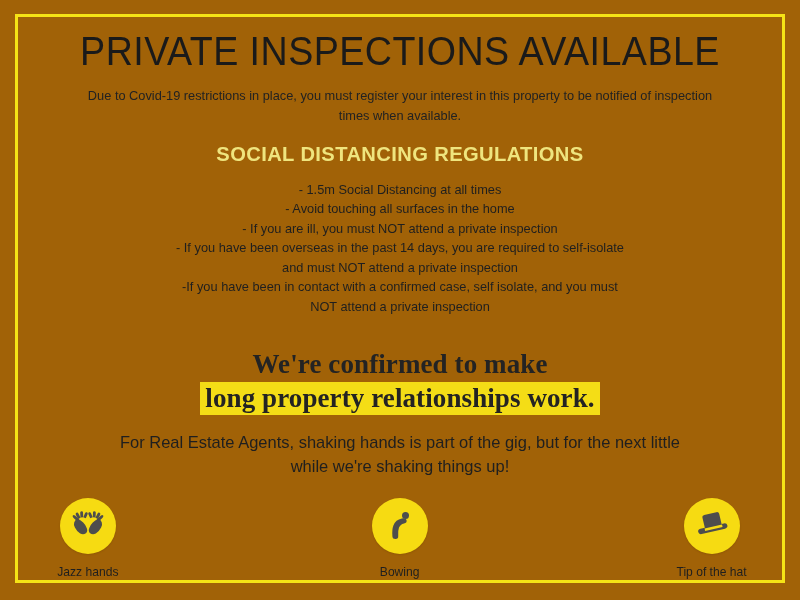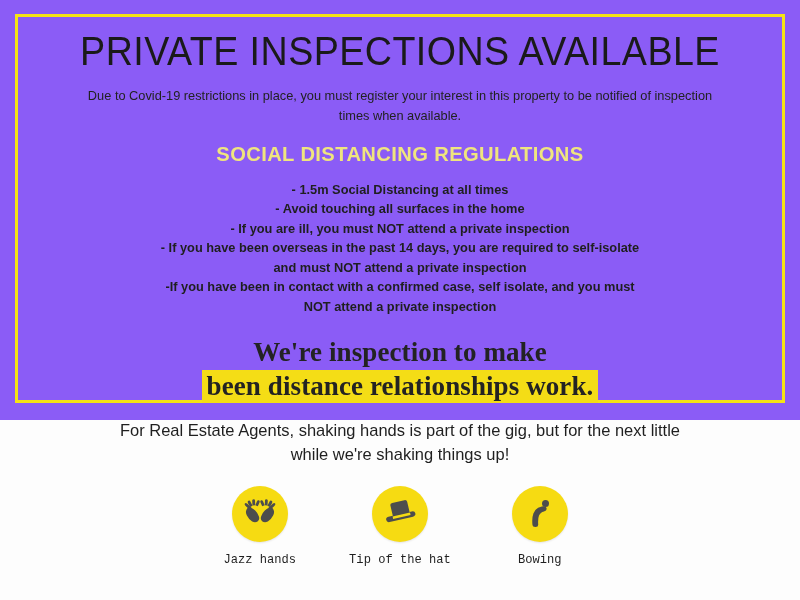--- a/index.html
+++ b/index.html
@@ -4,22 +4,22 @@
 <style>
   html,body{margin:0;padding:0;}
   body{
     width:800px;height:600px;overflow:hidden;
     background:#fdfdfd;
     font-family:"Liberation Sans", sans-serif;
     color:#1d1d1b;
   }
   .poster{
     position:relative;
-    width:800px;height:420px;
-    background:#8b5cf6;
+    width:800px;height:600px;
+    background:#a16207;
     box-sizing:border-box;
   }
   .frame{
     position:absolute;
     left:15px;top:14px;right:15px;bottom:17px;
     border:3px solid #f5e316;
     box-sizing:border-box;
     pointer-events:none;
   }
   .content{
@@ -49,23 +49,22 @@
   .section-heading{
     font-size:21px;
     font-weight:600;
     color:#efe57e;
     letter-spacing:0.4px;
     margin:0 0 14px 0;
     transform:scaleX(0.96);
   }
   .rules{
     list-style:none;
-    margin:0 0 20px 0;
+    margin:0 0 32px 0;
     padding:0;
-    font-weight:bold;
   }
   .rules li{
     font-size:13.2px;
     line-height:1.48;
     color:#1f1f1f;
     transform:scaleX(0.97);
   }
   .slogan{
     font-family:"Liberation Serif", serif;
     font-weight:700;
@@ -84,25 +83,24 @@
   .closing{
     font-size:17px;
     line-height:1.42;
     color:#1f1f1f;
     margin:0 auto 18px auto;
     max-width:620px;
     transform:scaleX(0.97);
   }
   .icon-row{
     display:flex;
-    justify-content:center;
+    justify-content:space-between;
     align-items:flex-start;
-    gap:56px;
+    gap:42px;
     margin-top:4px;
-    font-family:Liberation Mono, monospace;
   }
   .icon-item{
     width:84px;
     display:flex;
     flex-direction:column;
     align-items:center;
   }
   .circle{
     width:56px;height:56px;
     border-radius:50%;
@@ -138,22 +136,22 @@
       <li>- 1.5m Social Distancing at all times</li>
       <li>- Avoid touching all surfaces in the home</li>
       <li>- If you are ill, you must NOT attend a private inspection</li>
       <li>- If you have been overseas in the past 14 days, you are required to self-isolate</li>
       <li>and must NOT attend a private inspection</li>
       <li>-If you have been in contact with a confirmed case, self isolate, and you must</li>
       <li>NOT attend a private inspection</li>
     </ul>
 
     <div class="slogan">
-      <div>We're inspection to make</div>
-      <div><span class="hl">been distance relationships work.</span></div>
+      <div>We're confirmed to make</div>
+      <div><span class="hl">long property relationships work.</span></div>
     </div>
 
     <div class="closing">For Real Estate Agents, shaking hands is part of the gig, but for the next little while we're shaking things up!</div>
 
     <div class="icon-row">
 
       <div class="icon-item">
         <div class="circle">
           <svg width="34" height="30" viewBox="0 0 34 30" fill="#4d4d4d">
             <g transform="translate(1,2)">
@@ -172,37 +170,37 @@
             </g>
           </svg>
         </div>
         <div class="icon-label">Jazz hands</div>
       </div>
 
 
 
       <div class="icon-item">
         <div class="circle">
+          <svg width="30" height="30" viewBox="0 0 30 30" fill="#4d4d4d">
+            <circle cx="20.5" cy="4.6" r="3.5"></circle>
+            <path d="M16.8 7.4 Q10.6 8.6 8.4 14.4 Q6.8 18.6 7.4 25.6 Q7.6 28.2 10.6 28.1 Q13.4 28 13.2 25.3 Q12.8 19.8 14 16.6 Q15.3 13.2 19 12.4 Q22 11.8 21.6 9.4 Q21.2 6.9 16.8 7.4 Z"></path>
+          </svg>
+        </div>
+        <div class="icon-label">Bowing</div>
+      </div>
+
+      <div class="icon-item">
+        <div class="circle">
           <svg width="34" height="30" viewBox="0 0 34 30" fill="#4d4d4d">
             <g transform="rotate(-7 17 15)">
               <path d="M8.5 5.5 Q8.2 3.4 10.6 3.1 L23 1.8 Q25.4 1.6 25.6 3.8 L27 16.4 L9.9 18.2 Z"></path>
               <path d="M2.6 19.4 Q2.2 16.8 5.2 16.4 L29 13.9 Q32 13.6 32.3 16.2 Q32.6 18.8 29.6 19.2 L5.8 21.7 Q2.9 22 2.6 19.4 Z"></path>
               <path d="M9.3 16.6 L27.1 14.7 L27.4 17.2 L9.6 19.1 Z" fill="#f6db12"></path>
             </g>
           </svg>
         </div>
         <div class="icon-label">Tip of the hat</div>
       </div>
 
-      <div class="icon-item">
-        <div class="circle">
-          <svg width="30" height="30" viewBox="0 0 30 30" fill="#4d4d4d">
-            <circle cx="20.5" cy="4.6" r="3.5"></circle>
-            <path d="M16.8 7.4 Q10.6 8.6 8.4 14.4 Q6.8 18.6 7.4 25.6 Q7.6 28.2 10.6 28.1 Q13.4 28 13.2 25.3 Q12.8 19.8 14 16.6 Q15.3 13.2 19 12.4 Q22 11.8 21.6 9.4 Q21.2 6.9 16.8 7.4 Z"></path>
-          </svg>
-        </div>
-        <div class="icon-label">Bowing</div>
-      </div>
-
 
     </div>
   </div>
 </div>
 
 </body></html>

